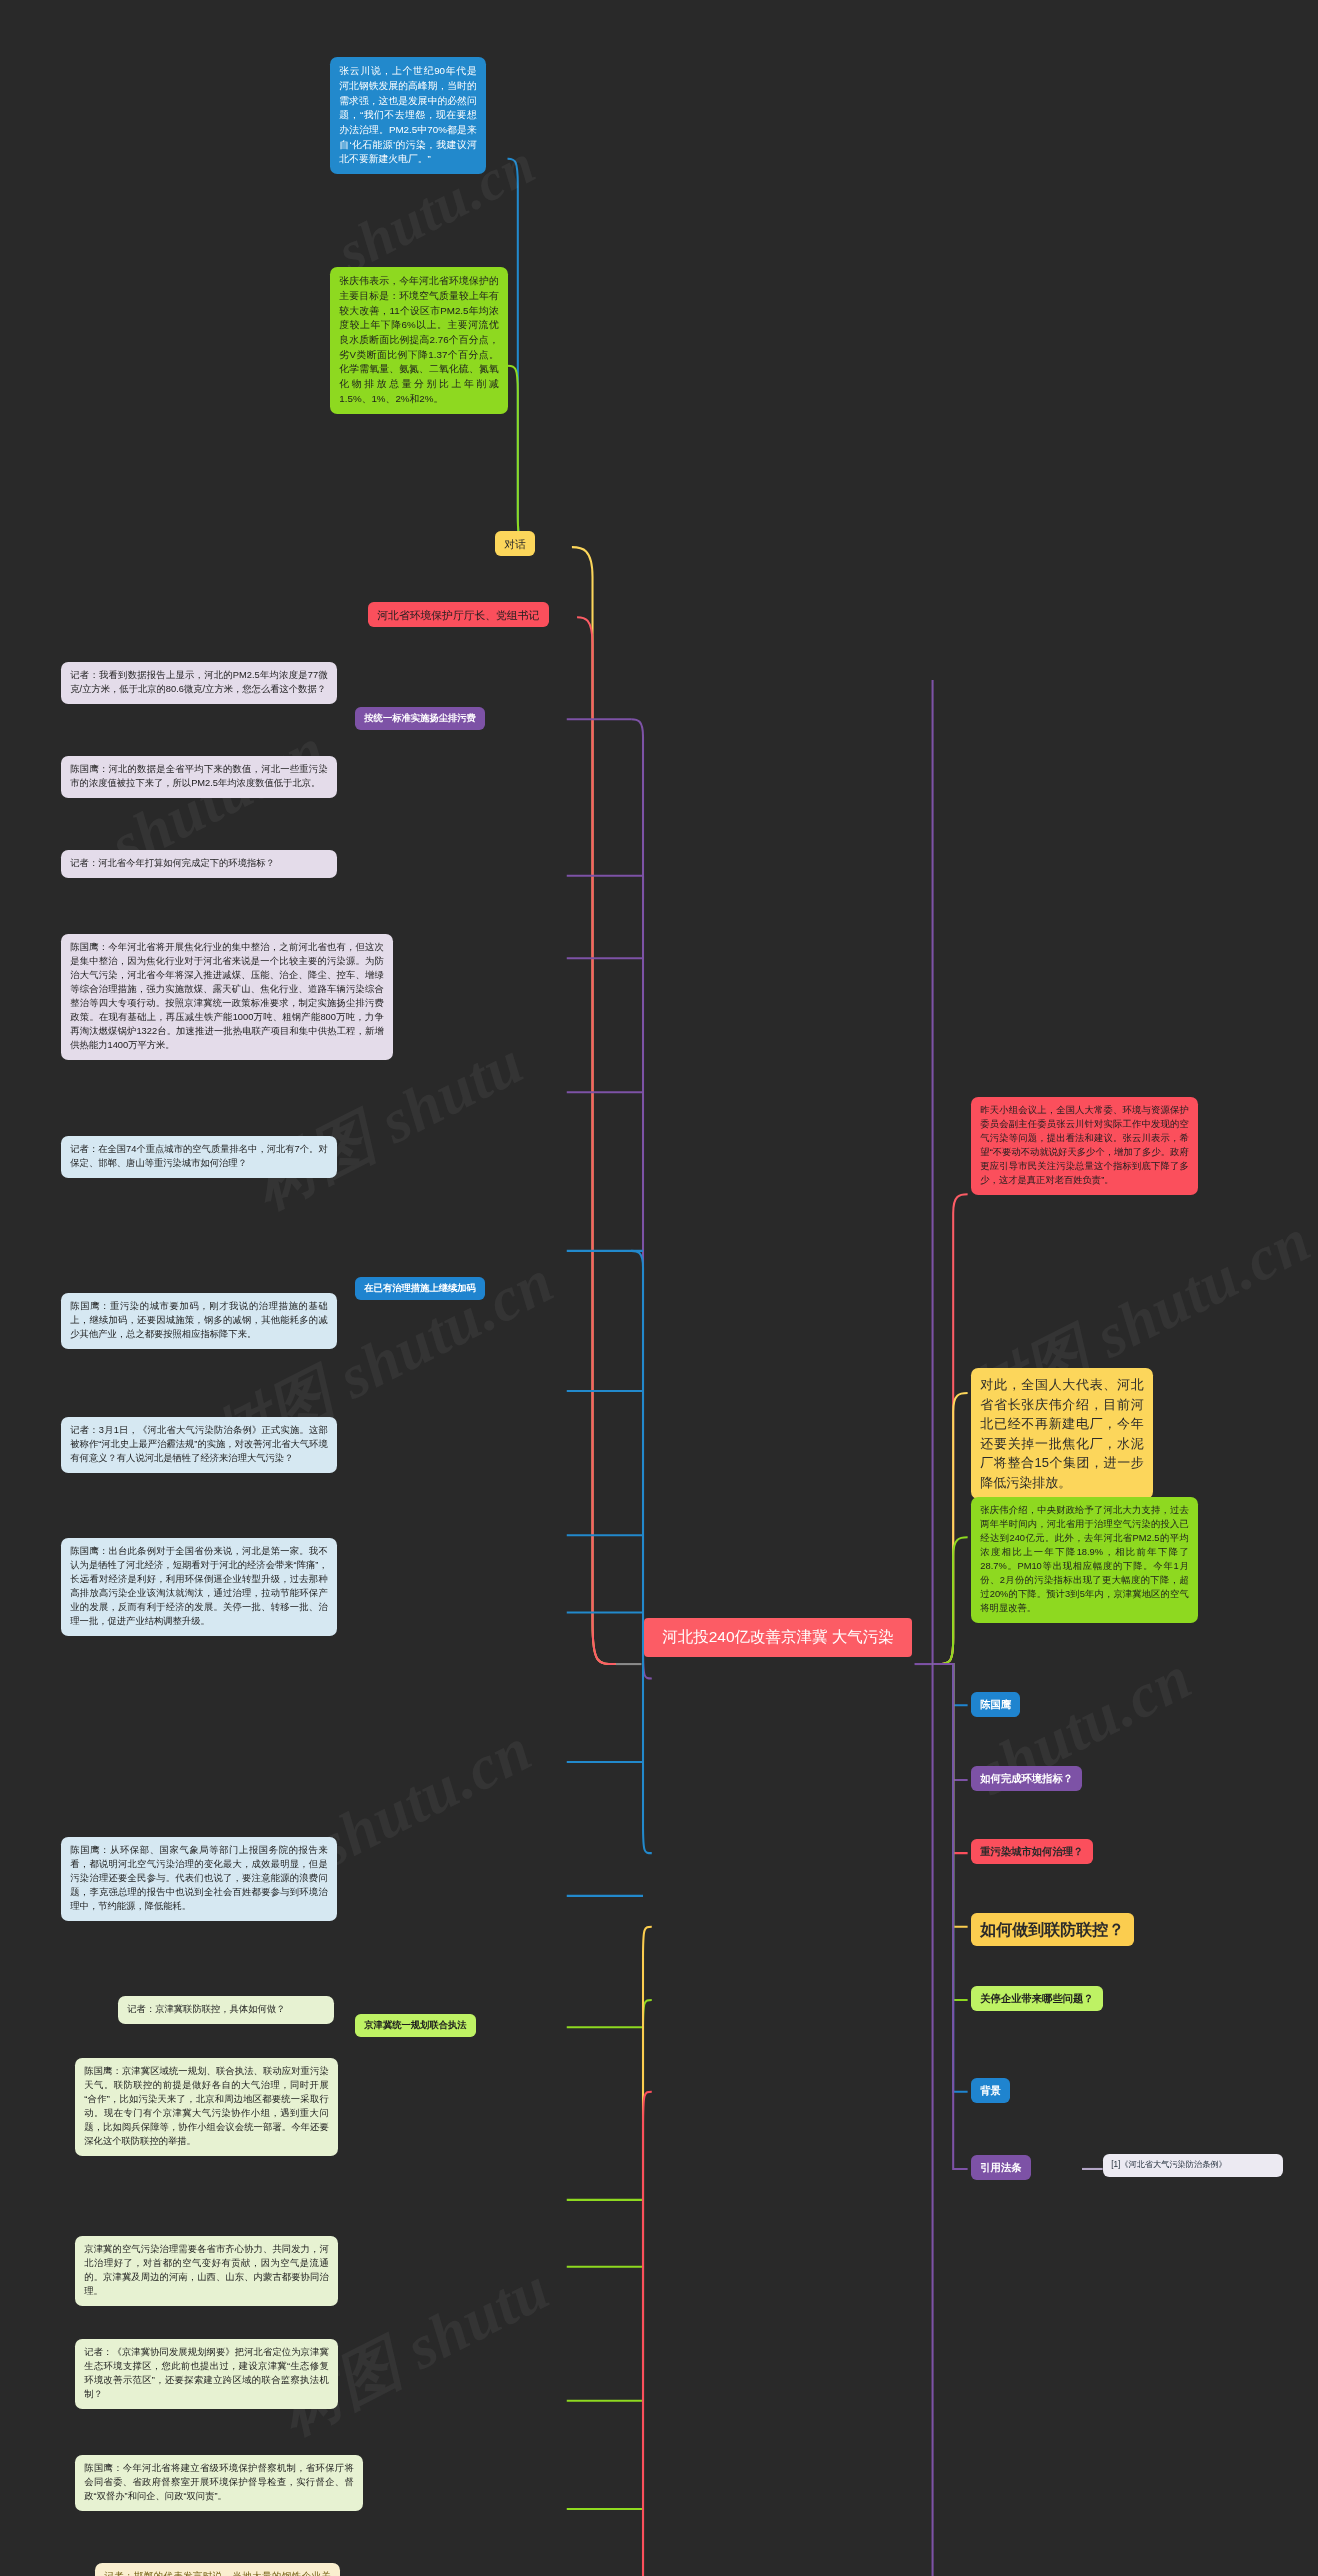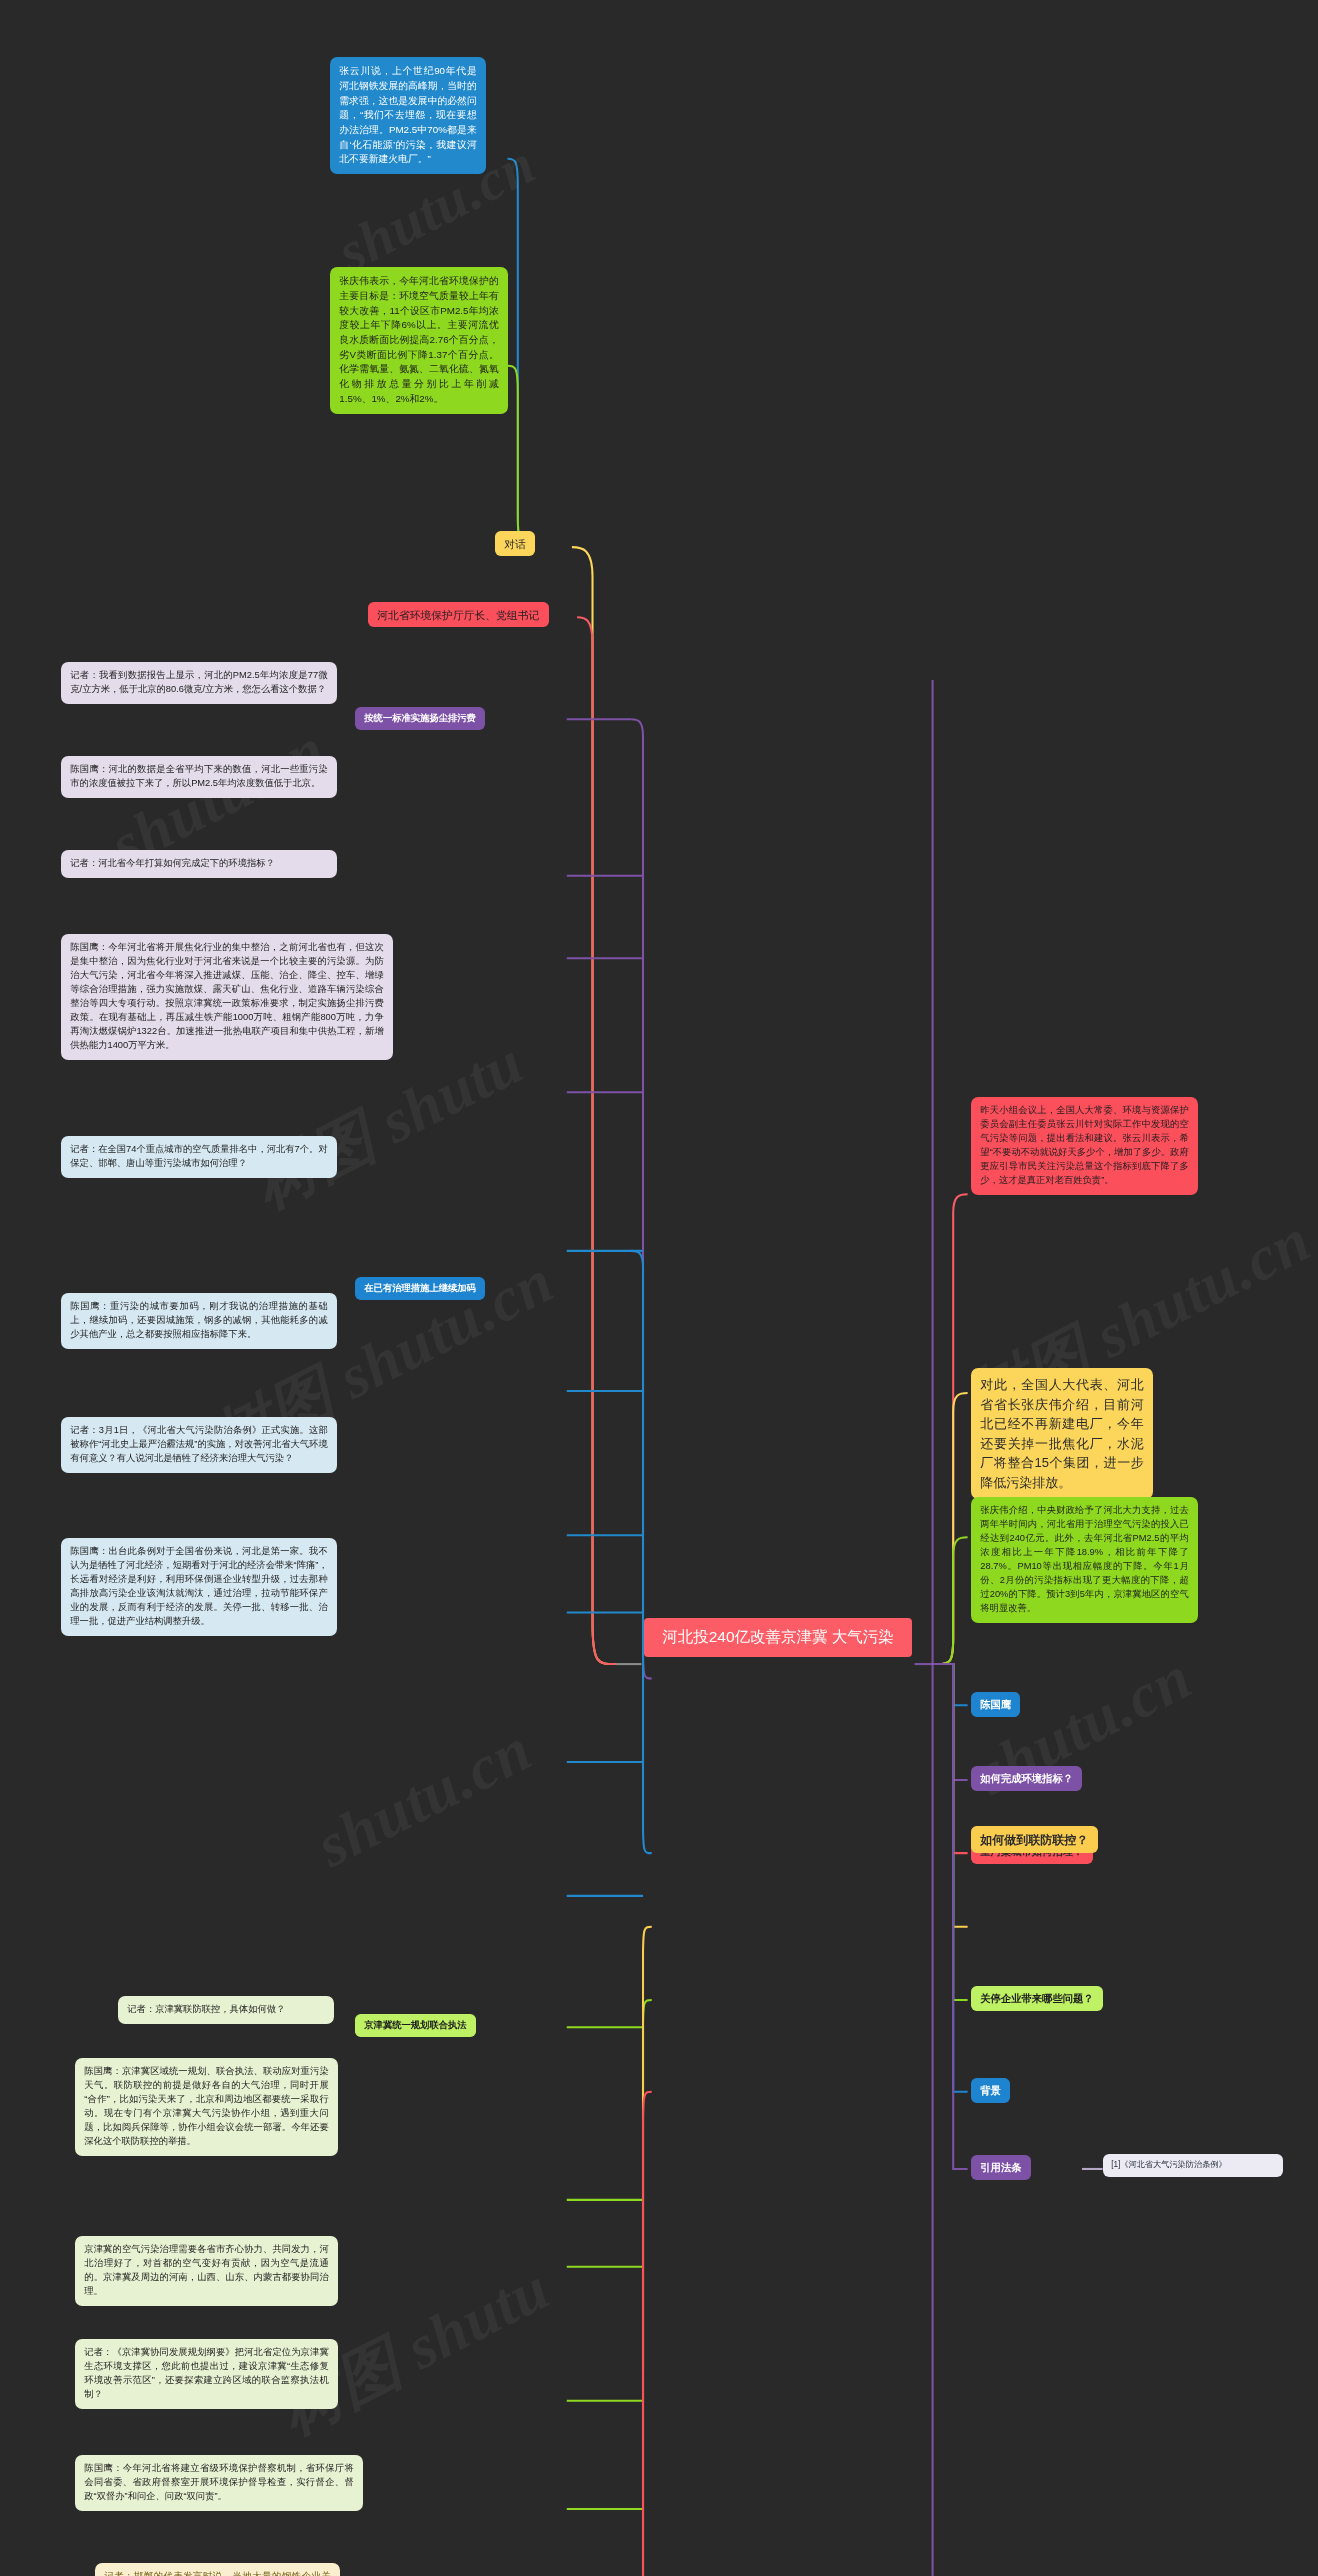--- a/index.html
+++ b/index.html
@@ -181,20 +181,21 @@
 
   <div class="node c-lightblue" style="left:61px;top:1136px;width:276px;font-size:9.3px;">记者：在全国74个重点城市的空气质量排名中，河北有7个。对保定、邯郸、唐山等重污染城市如何治理？</div>
 
   <div class="node c-lightblue" style="left:61px;top:1293px;width:276px;font-size:9.3px;">陈国鹰：重污染的城市要加码，刚才我说的治理措施的基础上，继续加码，还要因城施策，钢多的减钢，其他能耗多的减少其他产业，总之都要按照相应指标降下来。</div>
 
   <div class="node c-lightblue" style="left:61px;top:1417px;width:276px;font-size:9.3px;">记者：3月1日，《河北省大气污染防治条例》正式实施。这部被称作“河北史上最严治霾法规”的实施，对改善河北省大气环境有何意义？有人说河北是牺牲了经济来治理大气污染？</div>
 
   <div class="node c-lightblue" style="left:61px;top:1538px;width:276px;font-size:9.3px;">陈国鹰：出台此条例对于全国省份来说，河北是第一家。我不认为是牺牲了河北经济，短期看对于河北的经济会带来“阵痛”，长远看对经济是利好，利用环保倒逼企业转型升级，过去那种高排放高污染企业该淘汰就淘汰，通过治理，拉动节能环保产业的发展，反而有利于经济的发展。关停一批、转移一批、治理一批，促进产业结构调整升级。</div>
 
 
+  <div class="node c-lightblue" style="left:61px;top:1837px;width:276px;font-size:9.3px;">陈国鹰：从环保部、国家气象局等部门上报国务院的报告来看，都说明河北空气污染治理的变化最大，成效最明显，但是污染治理还要全民参与。代表们也说了，要注意能源的浪费问题，李克强总理的报告中也说到全社会百姓都要参与到环境治理中，节约能源，降低能耗。</div>
 
   <div class="node pill c-pill-blue" style="left:355px;top:1277px;font-size:9.3px;">在已有治理措施上继续加码</div>
 
   <div class="node c-lightgreen" style="left:118px;top:1996px;width:216px;font-size:9.3px;">记者：京津冀联防联控，具体如何做？</div>
 
   <div class="node c-lightgreen" style="left:75px;top:2058px;width:263px;font-size:9.3px;">陈国鹰：京津冀区域统一规划、联合执法、联动应对重污染天气。联防联控的前提是做好各自的大气治理，同时开展“合作”，比如污染天来了，北京和周边地区都要统一采取行动。现在专门有个京津冀大气污染协作小组，遇到重大问题，比如阅兵保障等，协作小组会议会统一部署。今年还要深化这个联防联控的举措。</div>
 
   <div class="node c-lightgreen" style="left:75px;top:2236px;width:263px;font-size:9.3px;">京津冀的空气污染治理需要各省市齐心协力、共同发力，河北治理好了，对首都的空气变好有贡献，因为空气是流通的。京津冀及周边的河南，山西、山东、内蒙古都要协同治理。</div>
 
   <div class="node c-lightgreen" style="left:75px;top:2339px;width:263px;font-size:9.3px;">记者：《京津冀协同发展规划纲要》把河北省定位为京津冀生态环境支撑区，您此前也提出过，建设京津冀“生态修复环境改善示范区”，还要探索建立跨区域的联合监察执法机制？</div>
@@ -210,21 +211,21 @@
   <div class="node c-yellow" style="left:971px;top:1368px;width:182px;font-size:13px;">对此，全国人大代表、河北省省长张庆伟介绍，目前河北已经不再新建电厂，今年还要关掉一批焦化厂，水泥厂将整合15个集团，进一步降低污染排放。</div>
 
   <div class="node c-green" style="left:971px;top:1497px;width:227px;font-size:9.3px;">张庆伟介绍，中央财政给予了河北大力支持，过去两年半时间内，河北省用于治理空气污染的投入已经达到240亿元。此外，去年河北省PM2.5的平均浓度相比上一年下降18.9%，相比前年下降了28.7%。PM10等出现相应幅度的下降。今年1月份、2月份的污染指标出现了更大幅度的下降，超过20%的下降。预计3到5年内，京津冀地区的空气将明显改善。</div>
 
   <div class="node pill c-pill-blue" style="left:971px;top:1692px;font-size:10.3px;">陈国鹰</div>
 
   <div class="node pill c-pill-purp" style="left:971px;top:1766px;font-size:10.3px;">如何完成环境指标？</div>
 
   <div class="node pill c-pill-red" style="left:971px;top:1839px;font-size:10.3px;">重污染城市如何治理？</div>
 
-  <div class="node pill c-pill-yel" style="left:971px;top:1826px;font-size:12px;">如何做到联防联控？</div>
+  <div class="node pill c-pill-yel" style="left:971px;top:1913px;font-size:16px;">如何做到联防联控？</div>
 
   <div class="node pill c-pill-grn" style="left:971px;top:1986px;font-size:10.3px;">关停企业带来哪些问题？</div>
 
   <div class="node pill c-pill-blue" style="left:971px;top:2078px;font-size:10.3px;">背景</div>
 
   <div class="node pill c-pill-purp" style="left:971px;top:2155px;font-size:10.3px;">引用法条</div>
 
   <div class="node tight c-quote" style="left:1103px;top:2154px;width:180px;font-size:8.2px;">[1]《河北省大气污染防治条例》</div>
 
 </div>

